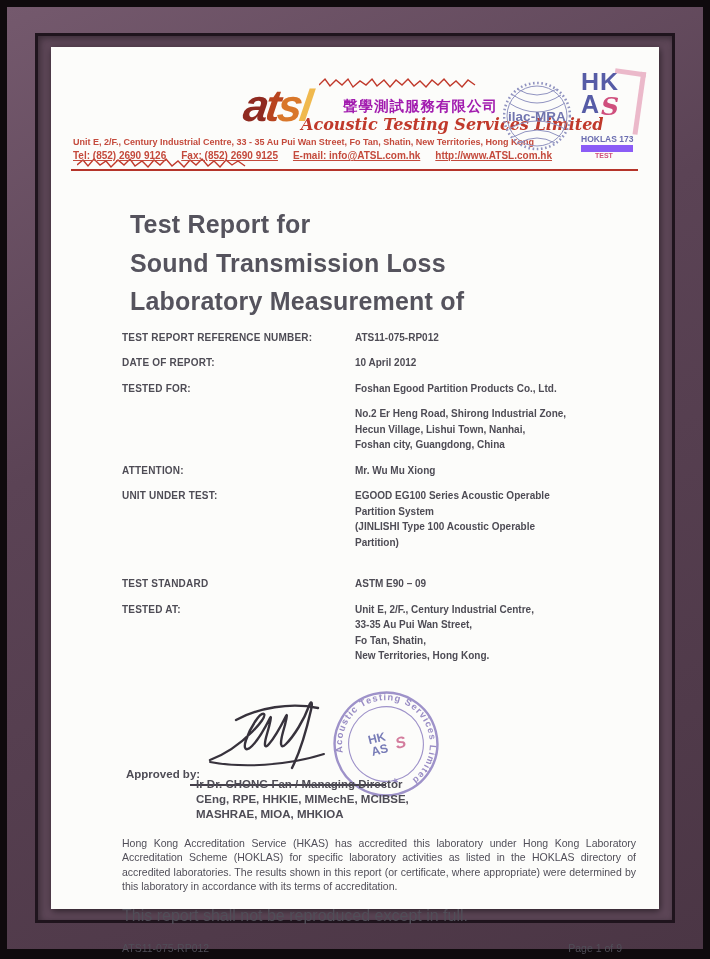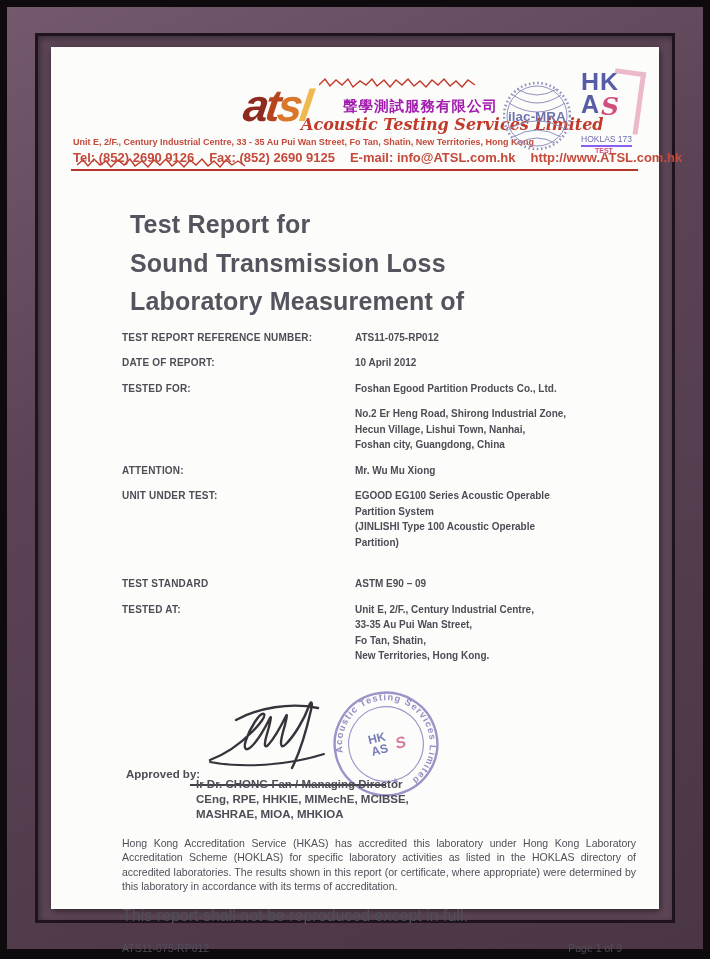--- a/index.html
+++ b/index.html
@@ -18,34 +18,34 @@
   .zig-left{left:26px;top:108px;}
   .zig-right{left:268px;top:28px;}
   .atsl{position:absolute;left:193px;top:36px;font-size:45px;font-weight:bold;font-style:italic;
     letter-spacing:-3px;transform:skewX(-8deg);line-height:1;}
   .atsl .l1{color:#8f2a20;} .atsl .l2{color:#b8441f;} .atsl .l3{color:#d9772a;} .atsl .l4{color:#f0b94e;}
   .cjk{position:absolute;left:292px;top:50px;font-size:14.5px;font-weight:bold;color:#a21caf;
     letter-spacing:1px;white-space:nowrap;}
   .script-en{position:absolute;left:250px;top:68px;font-family:"DejaVu Serif",serif;font-style:italic;
     font-weight:bold;font-size:16px;color:#c0392b;white-space:nowrap;}
   .addr1{position:absolute;left:22px;top:90px;font-size:9px;font-weight:bold;color:#c44a3c;white-space:nowrap;}
-  .addr2{position:absolute;left:22px;top:103px;font-size:13px;font-weight:bold;color:#c44a3c;
-    display:flex;gap:15px;white-space:nowrap;}
+  .addr2{position:absolute;left:22px;top:103px;font-size:10px;font-weight:bold;color:#c44a3c;
+    display:flex;gap:15px;white-space:nowrap;text-decoration:underline;}
   .rule{position:absolute;left:20px;top:122px;width:567px;height:2px;background:#b5342a;}
   .ilac{position:absolute;left:452px;top:30px;}
   .hkas{position:absolute;left:530px;top:24px;width:72px;text-align:left;}
   .hkas-hk{font-size:25px;font-weight:bold;color:#565ca6;letter-spacing:1px;line-height:.85;transform:scaleY(.95);}
   .hkas-arow{position:relative;height:30px;}
   .hkas-a{font-size:25px;font-weight:bold;color:#565ca6;line-height:1;}
   .hkas-s{position:absolute;left:20px;top:0px;font-family:"DejaVu Serif",serif;font-style:italic;
     font-size:25px;font-weight:bold;color:#cf4f7d;}
   .hkas-brush{position:absolute;left:30px;top:-22px;width:26px;height:58px;border-right:5px solid #e8a9bf;
     border-top:5px solid #e8a9bf;transform:rotate(8deg);opacity:.8;}
-  .hoklas{margin-top:12px;font-size:8.5px;font-weight:normal;color:#6b6db0;
-    border-bottom:2px solid #8b5cf6;display:inline-block;padding-bottom:1px;}
+  .hoklas{margin-top:12px;font-size:8.5px;font-weight:bold;color:#6b6db0;
+    border-bottom:7px solid #8b5cf6;display:inline-block;padding-bottom:1px;}
   .hoklas-test{font-size:7px;font-weight:bold;color:#cf4f7d;margin-left:14px;}
   
   .content{position:relative;padding:154px 40px 0 71px;}
   .title h1{margin:8px;font-size:25px;line-height:30.5px;color:#55535d;letter-spacing:.2px;}
   .details{margin-top:13px;}
   .drow{display:flex;margin-bottom:10px;font-size:10px;font-weight:bold;line-height:15.5px;justify-content:flex-end;}
   .dlabel{width:233px;flex:none;letter-spacing:.2px;}
   .dvalue{width:288px;white-space:pre-line;}
   .just{text-align:justify;}
   .gap-before{margin-top:26px;}

